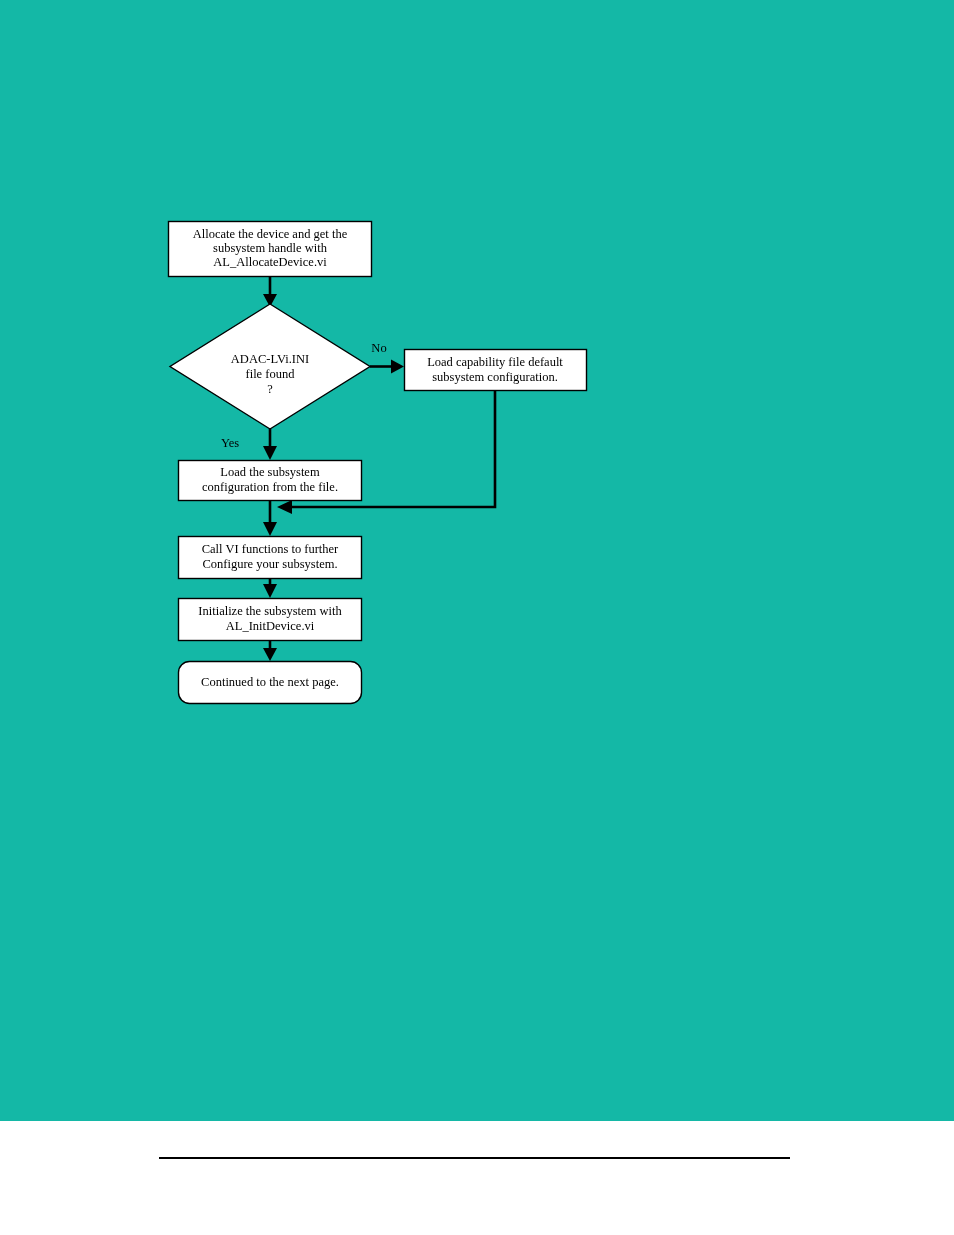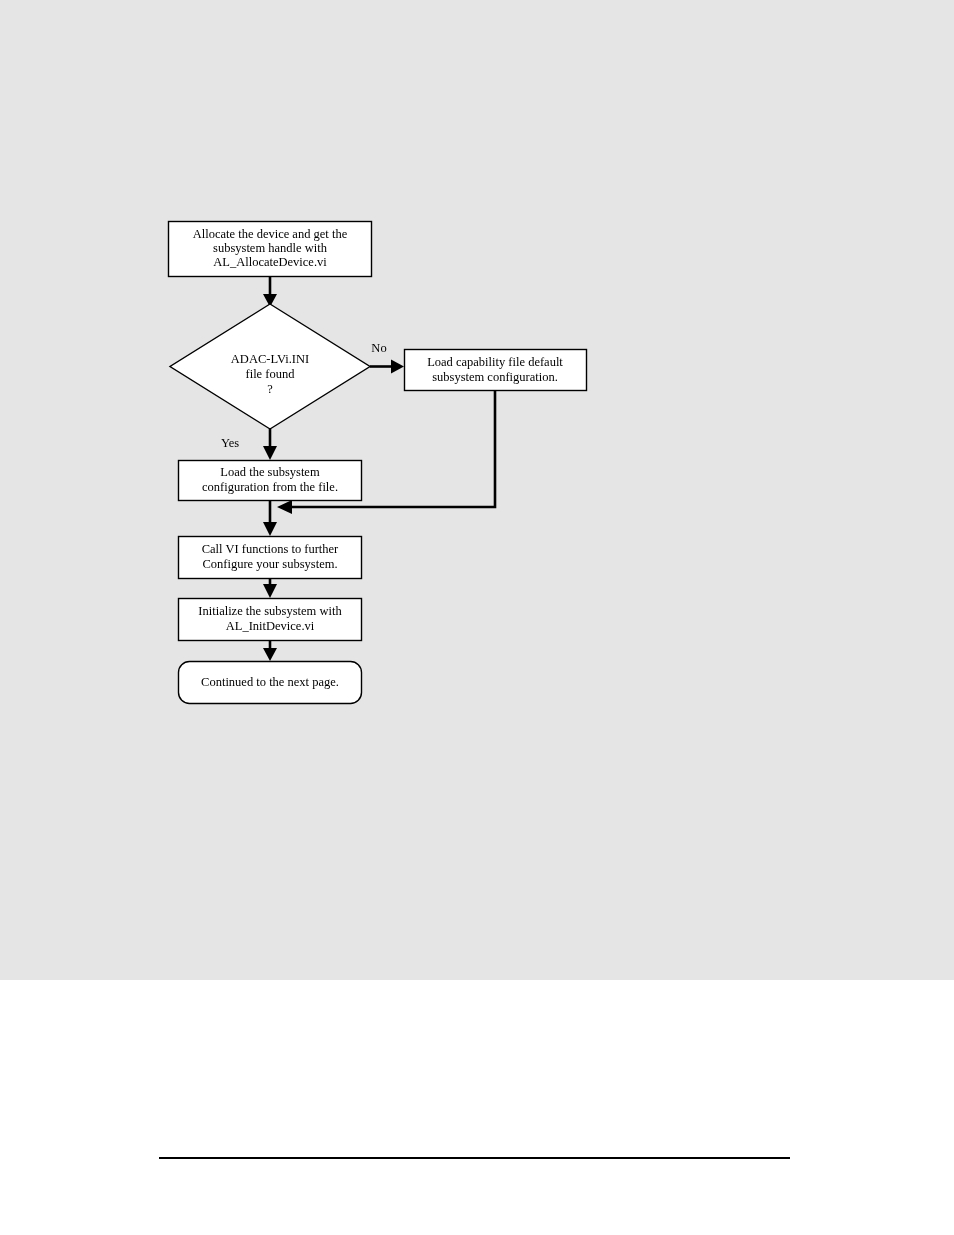--- a/index.html
+++ b/index.html
@@ -11,22 +11,22 @@
     width: 954px;
     height: 1235px;
     position: relative;
     font-family: "Liberation Serif", serif;
     overflow: hidden;
   }
   #page {
     position: absolute;
     top: 0; left: 0;
     width: 954px;
-    height: 980px;
-    background: #e5e5e5;
+    height: 1121px;
+    background: #14b8a6;
   }
   #flow-svg {
     position: absolute;
     top: 0; left: 0;
     width: 954px;
     height: 1235px;
   }
   .node-box {
     fill: #ffffff;
     stroke: #000000;

